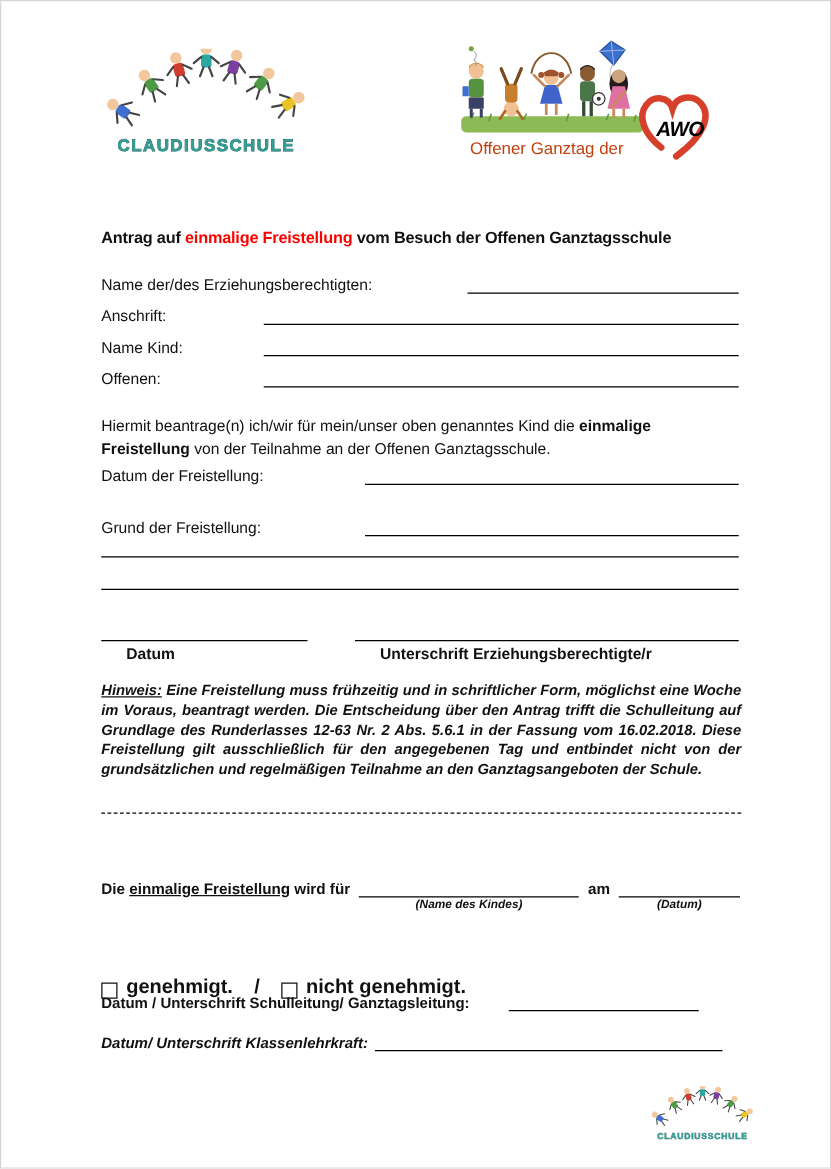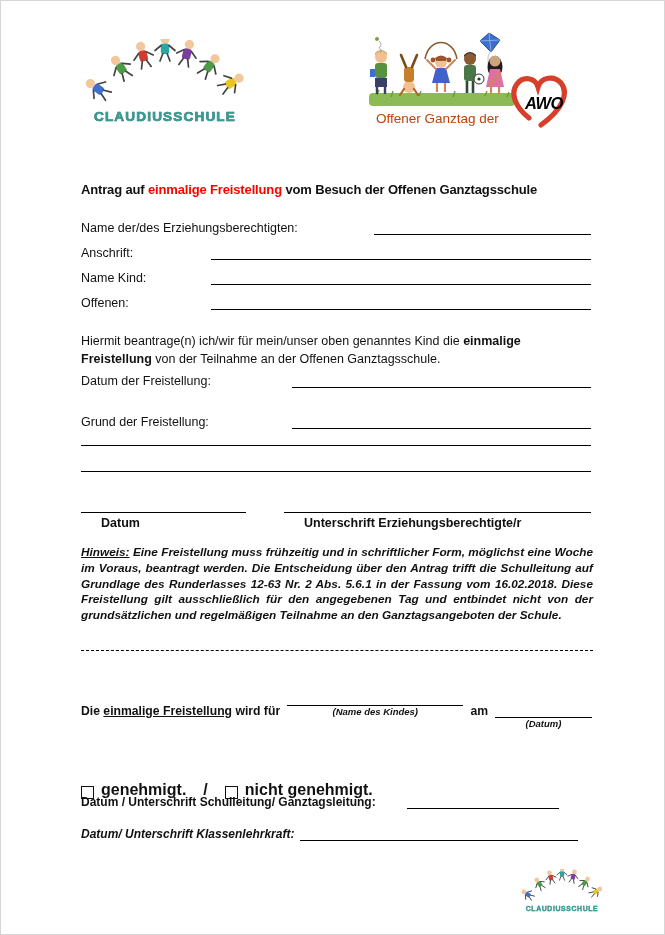--- a/index.html
+++ b/index.html
@@ -33,21 +33,21 @@
 
   .notice{position:absolute;left:80px;top:544px;width:512px;font-size:11.8px;font-weight:bold;font-style:italic;text-align:justify;line-height:15.8px;}
   .notice .u{text-decoration:underline;}
 
   .dashed{position:absolute;left:80px;top:649px;width:512px;border-bottom:1.7px dashed #000;height:0;}
 
   .decide-row{position:absolute;left:80px;top:700px;width:511px;display:flex;align-items:flex-end;font-size:12.2px;font-weight:bold;height:17px;}
   .decide-row .t{white-space:pre;}
   .decide-row .u{text-decoration:underline;}
   .dfill{border-bottom:1.4px solid #000;height:16px;position:relative;}
-  .dfill.namefill{flex:1;margin:12px 7px;}
+  .dfill.namefill{flex:1;margin:0 7px;}
   .dfill.datefill{width:97px;margin-left:7px;}
   .dcap{position:absolute;top:17px;left:0;right:0;text-align:center;font-size:9.5px;font-style:italic;font-weight:bold;white-space:nowrap;}
 
   .cbrow{position:absolute;left:80px;top:780px;display:flex;align-items:flex-end;font-size:16px;font-weight:bold;}
   .cb{width:11px;height:11px;border:1.7px solid #111;margin-right:7px;background:#fff;}
   .cbrow .slash{margin:0 17px;}
 
   .srow{position:absolute;left:80px;display:flex;align-items:flex-end;font-size:12px;font-weight:bold;height:18px;}
   .srow .lbl{white-space:nowrap;}
   .srow .line{border-bottom:1.5px solid #000;height:14px;margin-left:6px;}

